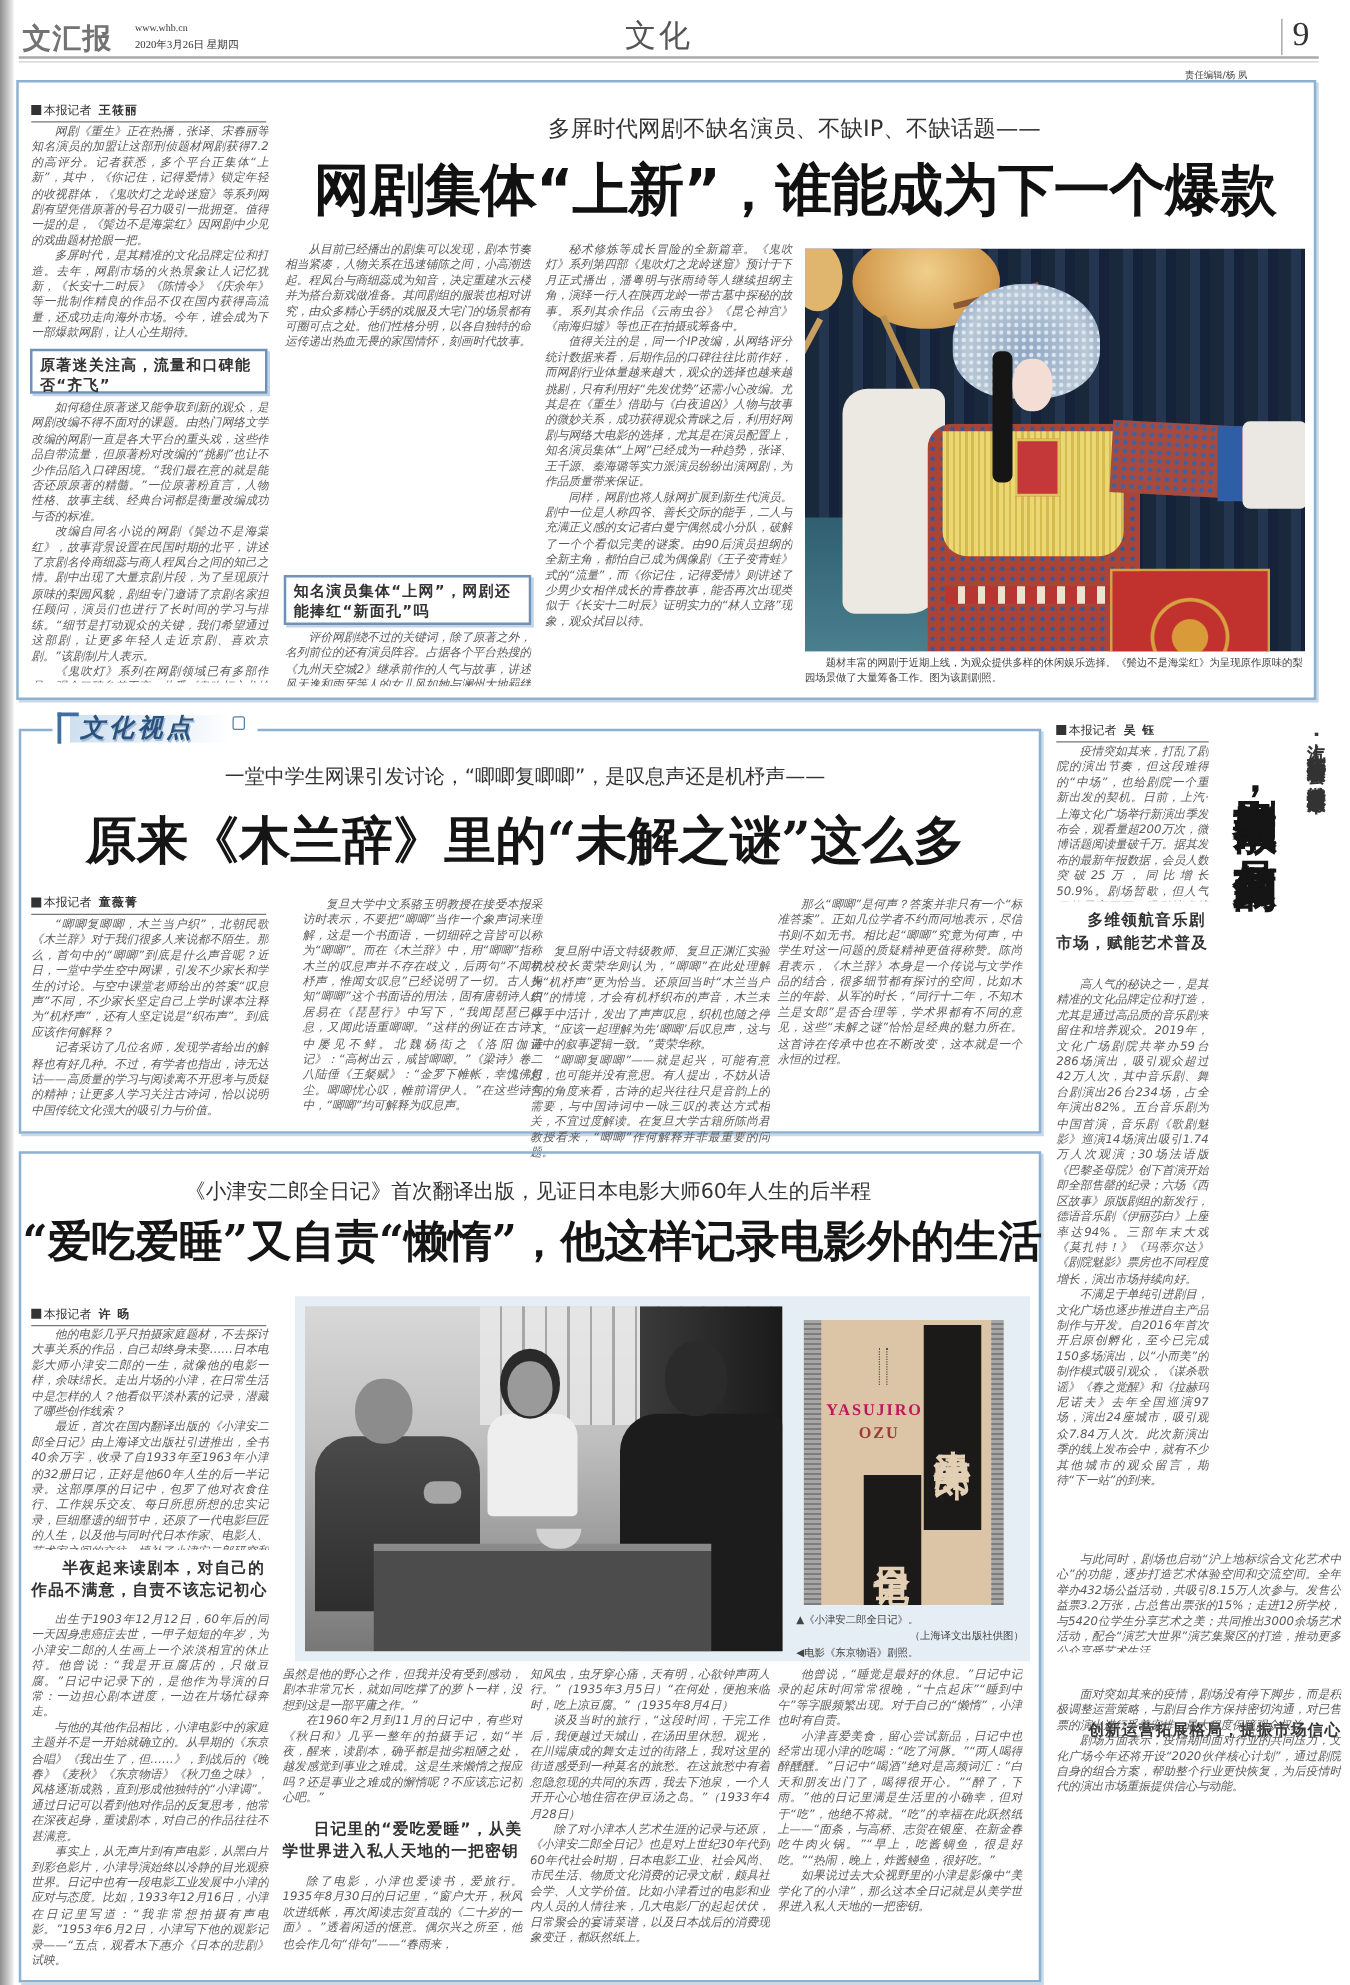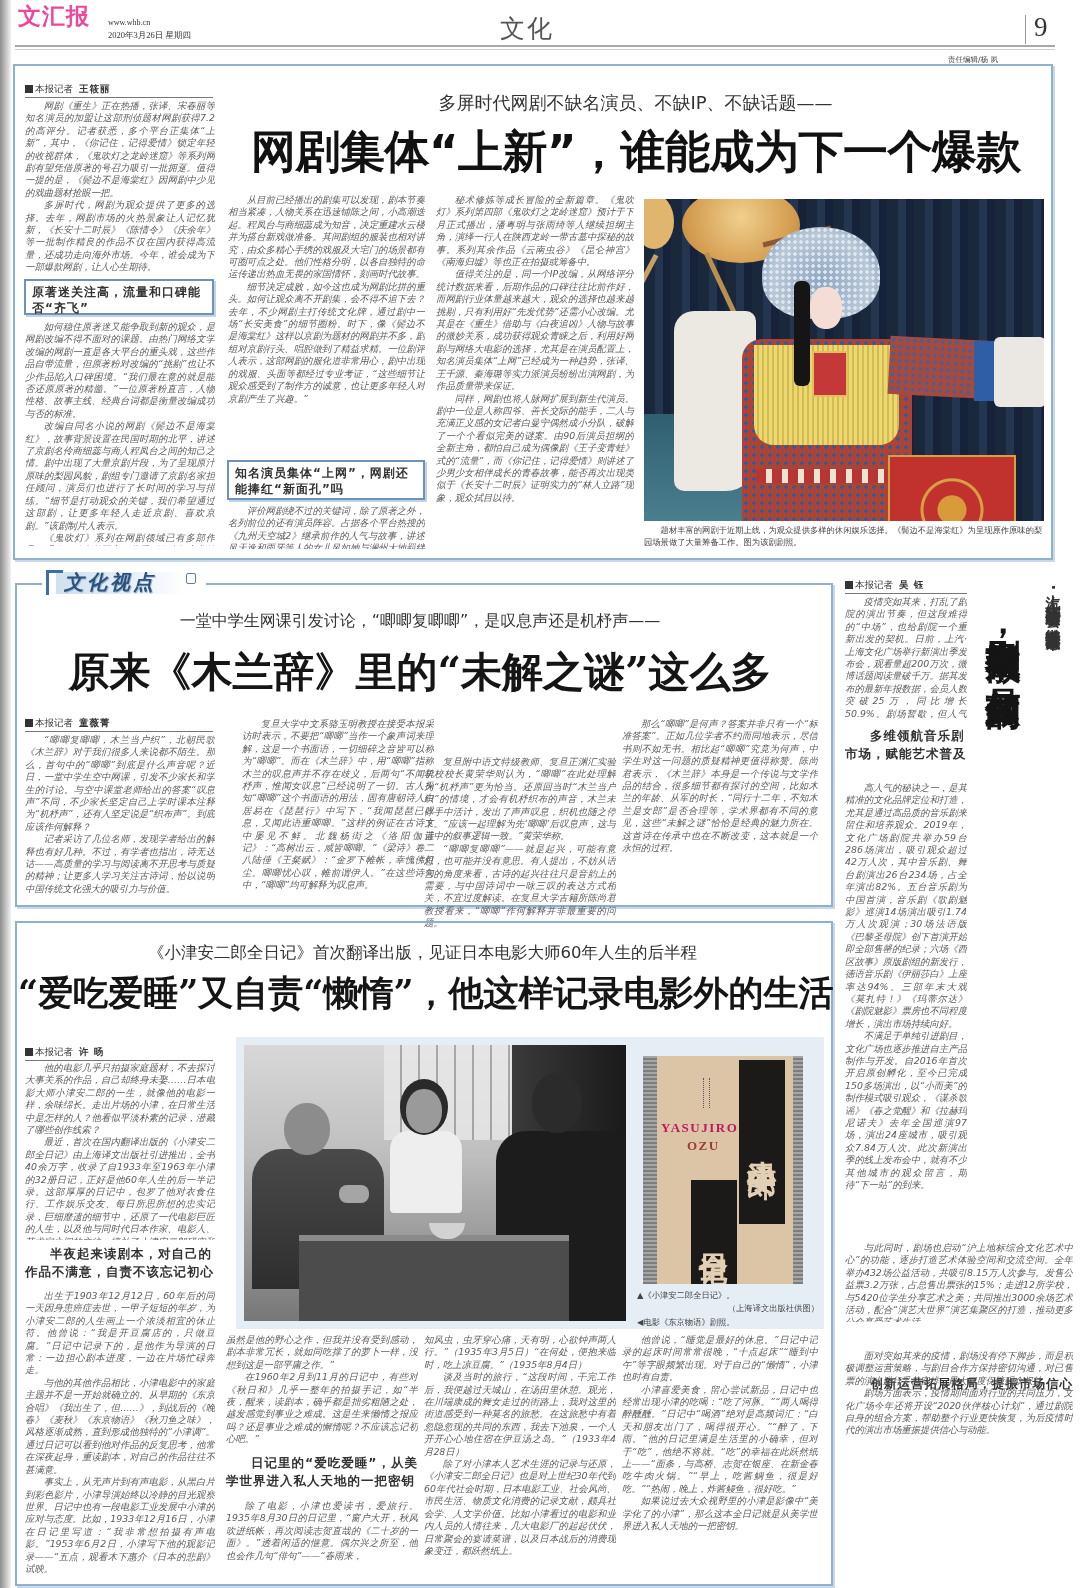--- a/index.html
+++ b/index.html
@@ -1,19 +1,19 @@
 <!DOCTYPE html>
 <html><head>
 <meta charset="utf-8">
 <style>
   html,body{margin:0;padding:0;}
   body{width:1080px;height:1588px;position:relative;overflow:hidden;background:#ffffff;font-family:"DejaVu Sans",sans-serif;color:#333;}
   .binding{position:absolute;left:0;top:0;width:11px;height:1588px;background:linear-gradient(90deg,#8e8e8e 0%,#c4c4c4 55%,#f2f2f2 100%);}
   
-  .logo{position:absolute;left:18px;top:1px;font-family:"DejaVu Serif",serif;font-weight:bold;font-size:23px;color:#ec4899;letter-spacing:1px;}
+  .logo{position:absolute;left:18px;top:15px;font-family:"DejaVu Serif",serif;font-weight:bold;font-size:23px;color:#737373;letter-spacing:1px;}
   .mh-url{position:absolute;left:108px;top:18px;font-family:"Liberation Serif",serif;font-size:8px;color:#333;}
   .mh-date{position:absolute;left:108px;top:30px;font-family:"Liberation Serif",serif;font-size:8.5px;color:#333;}
   .mh-section{position:absolute;left:500px;top:12px;font-size:25px;color:#555;letter-spacing:2px;}
   .mh-editor{position:absolute;left:948px;top:29px;font-size:7.5px;color:#444;margin-top:26px;}
   .mh-divider{position:absolute;left:1025px;top:15px;width:1px;height:29px;background:#999;}
   .mh-page{position:absolute;left:1034px;top:12px;font-family:"Liberation Serif",serif;font-size:27px;color:#333;}
   .mh-rule{position:absolute;left:15px;top:45px;width:1040px;height:2px;background:#a9a9a9;}
   .mh-rule2{position:absolute;left:15px;top:49px;width:1040px;height:1px;background:#cfcfcf;}
   
   .frame{position:absolute;border:2px solid #8db1d1;box-shadow:2px 2px 0 #c9d9e8;}
@@ -104,35 +104,34 @@
   <div class="mh-rule2"></div>
 </div>
 
 <div class="frame" style="left:13px;top:64px;width:1036px;height:492px;"></div>
 
 <div class="byline" style="left:25px;top:83px;width:188px;">
   <span class="sq"></span><span>本报记者</span><span class="name">王筱丽</span>
 </div>
 <div class="col" style="left:25px;top:100px;width:190px;height:176px;">
   <p>网剧《重生》正在热播，张译、宋春丽等知名演员的加盟让这部刑侦题材网剧获得7.2的高评分。记者获悉，多个平台正集体“上新”，其中，《你记住，记得爱情》锁定年轻的收视群体，《鬼吹灯之龙岭迷窟》等系列网剧有望凭借原著的号召力吸引一批拥趸。值得一提的是，《鬓边不是海棠红》因网剧中少见的戏曲题材抢眼一把。</p>
-  <p>多屏时代，网剧为观众提供了更多的选择。去年，网剧市场的火热景象让人记忆犹新，《长安十二时辰》《陈情令》《庆余年》等一批制作精良的作品不仅在国内获得高流量，还成功走向海外市场。今年，谁会成为下一部爆款网剧，让人心生期待。</p>
+  <p>多屏时代，是其精准的文化品牌定位和打造。去年，网剧市场的火热景象让人记忆犹新，《长安十二时辰》《陈情令》《庆余年》等一批制作精良的作品不仅在国内获得高流量，还成功走向海外市场。今年，谁会成为下一部爆款网剧，让人心生期待。</p>
 </div>
 <div class="subbox" style="left:24px;top:279px;width:190px;height:36px;">原著迷关注高，流量和口碑能否“齐飞”</div>
 <div class="col" style="left:25px;top:321px;width:190px;height:225px;">
   <p>如何稳住原著迷又能争取到新的观众，是网剧改编不得不面对的课题。由热门网络文学改编的网剧一直是各大平台的重头戏，这些作品自带流量，但原著粉对改编的“挑剔”也让不少作品陷入口碑困境。“我们最在意的就是能否还原原著的精髓。”一位原著粉直言，人物性格、故事主线、经典台词都是衡量改编成功与否的标准。</p>
   <p>改编自同名小说的网剧《鬓边不是海棠红》，故事背景设置在民国时期的北平，讲述了京剧名伶商细蕊与商人程凤台之间的知己之情。剧中出现了大量京剧片段，为了呈现原汁原味的梨园风貌，剧组专门邀请了京剧名家担任顾问，演员们也进行了长时间的学习与排练。“细节是打动观众的关键，我们希望通过这部剧，让更多年轻人走近京剧、喜欢京剧。”该剧制片人表示。</p>
   <p>《鬼吹灯》系列在网剧领域已有多部作品，观众口碑参差不齐。此番《鬼吹灯之龙岭迷窟》由原班人马打造，在尊重原著的基础上进行合理改编，剧集开播前就收到大量原著粉的建议。</p>
 </div>
 
 <div class="kicker" style="left:228px;top:91px;width:815px;font-size:18px;">多屏时代网剧不缺名演员、不缺IP、不缺话题——</div>
 <div class="headline-sans" style="left:224px;top:122px;width:824px;font-size:45px;letter-spacing:-0.5px;">网剧集体“上新”，谁能成为下一个爆款</div>
 
 <div class="col" style="left:228px;top:194px;width:197px;height:262px;">
   <p>从目前已经播出的剧集可以发现，剧本节奏相当紧凑，人物关系在迅速铺陈之间，小高潮迭起。程凤台与商细蕊成为知音，决定重建水云楼并为搭台新戏做准备。其间剧组的服装也相对讲究，由众多精心手绣的戏服及大宅门的场景都有可圈可点之处。他们性格分明，以各自独特的命运传递出热血无畏的家国情怀，刻画时代故事。</p>
-  <p>细节决定成败，如今这也成为网剧比拼的重头。如何让观众离不开剧集，会不得不追下去？去年，不少网剧主打传统文化牌，通过剧中一场“长安美食”的细节圈粉。时下，像《鬓边不是海棠红》这样以京剧为题材的网剧并不多，剧组对京剧行头、唱腔做到了精益求精。一位剧评人表示，这部网剧的服化道非常用心，剧中出现的戏服、头面等都经过专业考证，“这些细节让观众感受到了制作方的诚意，也让更多年轻人对京剧产生了兴趣。”</p>
 </div>
 <div class="subbox" style="left:227px;top:460px;width:198px;height:40px;">知名演员集体“上网”，网剧还能捧红“新面孔”吗</div>
 <div class="col" style="left:228px;top:505px;width:197px;height:44px;">
   <p>评价网剧绕不过的关键词，除了原著之外，名列前位的还有演员阵容。占据各个平台热搜的《九州天空城2》继承前作的人气与故事，讲述风天逸和雨牙等人的女儿风如她与澜州大地羁绊的故事。</p>
 </div>
 <div class="col" style="left:436px;top:194px;width:198px;height:355px;">
   <p>秘术修炼等成长冒险的全新篇章。《鬼吹灯》系列第四部《鬼吹灯之龙岭迷窟》预计于下月正式播出，潘粤明与张雨绮等人继续担纲主角，演绎一行人在陕西龙岭一带古墓中探秘的故事。系列其余作品《云南虫谷》《昆仑神宫》《南海归墟》等也正在拍摄或筹备中。</p>
   <p>值得关注的是，同一个IP改编，从网络评分统计数据来看，后期作品的口碑往往比前作好，而网剧行业体量越来越大，观众的选择也越来越挑剔，只有利用好“先发优势”还需小心改编。尤其是在《重生》借助与《白夜追凶》人物与故事的微妙关系，成功获得观众青睐之后，利用好网剧与网络大电影的选择，尤其是在演员配置上，知名演员集体“上网”已经成为一种趋势，张译、王千源、秦海璐等实力派演员纷纷出演网剧，为作品质量带来保证。</p>
   <p>同样，网剧也将人脉网扩展到新生代演员。剧中一位是人称四爷、善长交际的能手，二人与充满正义感的女记者白曼宁偶然成小分队，破解了一个个看似完美的谜案。由90后演员担纲的全新主角，都怕自己成为偶像剧《王子变青蛙》式的“流量”，而《你记住，记得爱情》则讲述了少男少女相伴成长的青春故事，能否再次出现类似于《长安十二时辰》证明实力的“林人立路”现象，观众拭目以待。</p>
 </div>

